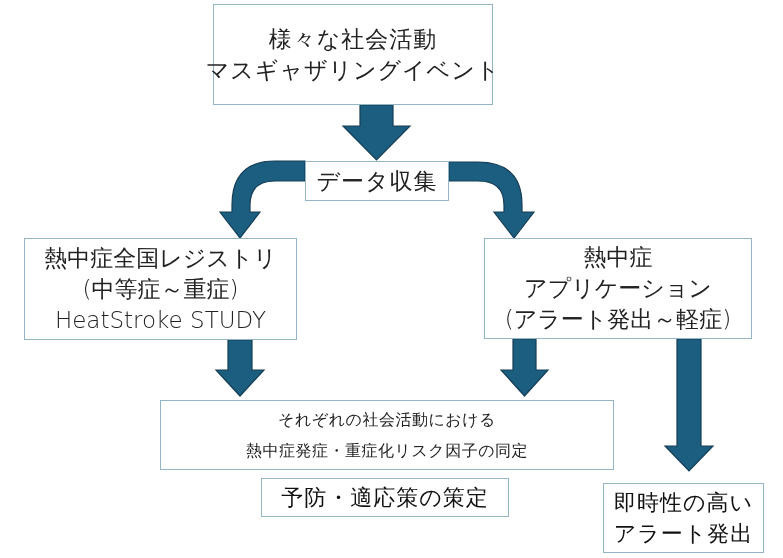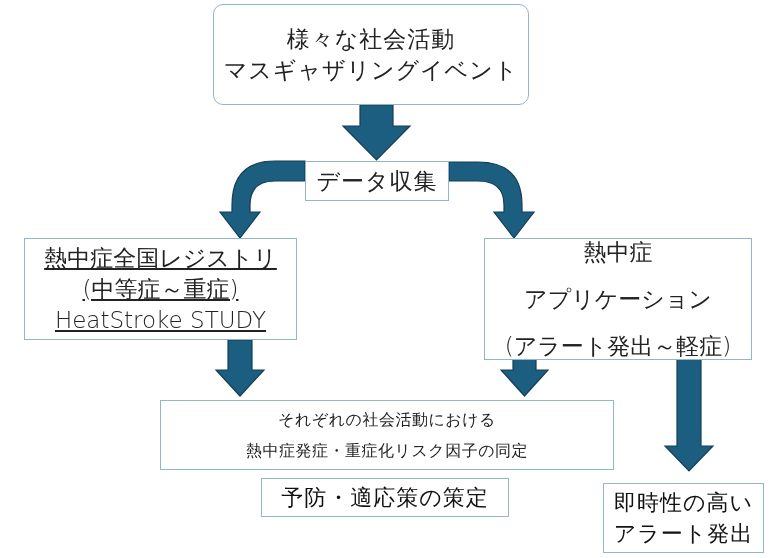--- a/index.html
+++ b/index.html
@@ -5,30 +5,30 @@
   html, body { margin: 0; padding: 0; background: #ffffff; }
   body { width: 783px; height: 558px; position: relative; overflow: hidden;
          font-family: "DejaVu Sans", "Liberation Sans", sans-serif; color: #222; }
   svg.arrows { position: absolute; left: 0; top: 0; width: 783px; height: 558px; }
   .box { position: absolute; box-sizing: border-box; border: 1.5px solid #92b6c8;
          background: #fff; display: flex; flex-direction: column; align-items: center;
          justify-content: center; text-align: center; }
   .line { display: block; white-space: nowrap; font-weight: 300; }
   .bold .line { font-weight: 400; color: #111; }
 
-  #box-top { left: 213px; top: 4px; width: 316px; height: 101px; border-radius: 10px; }
+  #box-top { left: 213px; top: 4px; width: 280px; height: 101px; }
   #box-top .line { font-size: 23px; line-height: 31px; letter-spacing: 1px; }
 
   #box-data { left: 305px; top: 161px; width: 144px; height: 40px; }
   #box-data .line { font-size: 23px; letter-spacing: 1px; }
 
   #box-registry { left: 24px; top: 238px; width: 273px; height: 102px; }
   #box-registry .line { font-size: 23px; line-height: 31px; }
 
-  #box-app { left: 484px; top: 238px; width: 268px; height: 122px; gap: 16px; }
+  #box-app { left: 484px; top: 238px; width: 268px; height: 101px; }
   #box-app .line { font-size: 23px; line-height: 31px; }
 
   #box-risk { left: 160px; top: 400px; width: 454px; height: 70px; }
   #box-risk .line { font-size: 16px; line-height: 31px; letter-spacing: 0.5px; }
 
   #box-prevention { left: 261px; top: 478px; width: 248px; height: 39px; }
   #box-prevention .line { font-size: 22px; letter-spacing: 1px; }
 
   #box-alert { left: 603px; top: 483px; width: 161px; height: 70px; }
   #box-alert .line { font-size: 22px; line-height: 31px; letter-spacing: 1px; }
@@ -55,21 +55,21 @@
 
 <div class="box" id="box-top" style="border-color: rgb(146, 182, 200);">
   <span class="line">様々な社会活動</span>
   <span class="line">マスギャザリングイベント</span>
 </div>
 
 <div class="box" id="box-data" style="border-color: rgb(146, 182, 200);">
   <span class="line">データ収集</span>
 </div>
 
-<div class="box" id="box-registry" style="border-color: rgb(146, 182, 200); text-decoration: underline;">
+<div class="box" id="box-registry" style="border-color: rgb(146, 182, 200);">
   <span class="line">熱中症全国レジストリ</span>
   <span class="line">(中等症～重症)</span>
   <span class="line">HeatStroke STUDY</span>
 </div>
 
 <div class="box" id="box-app" style="border-color: rgb(146, 182, 200);">
   <span class="line">熱中症</span>
   <span class="line">アプリケーション</span>
   <span class="line">(アラート発出～軽症)</span>
 </div>

